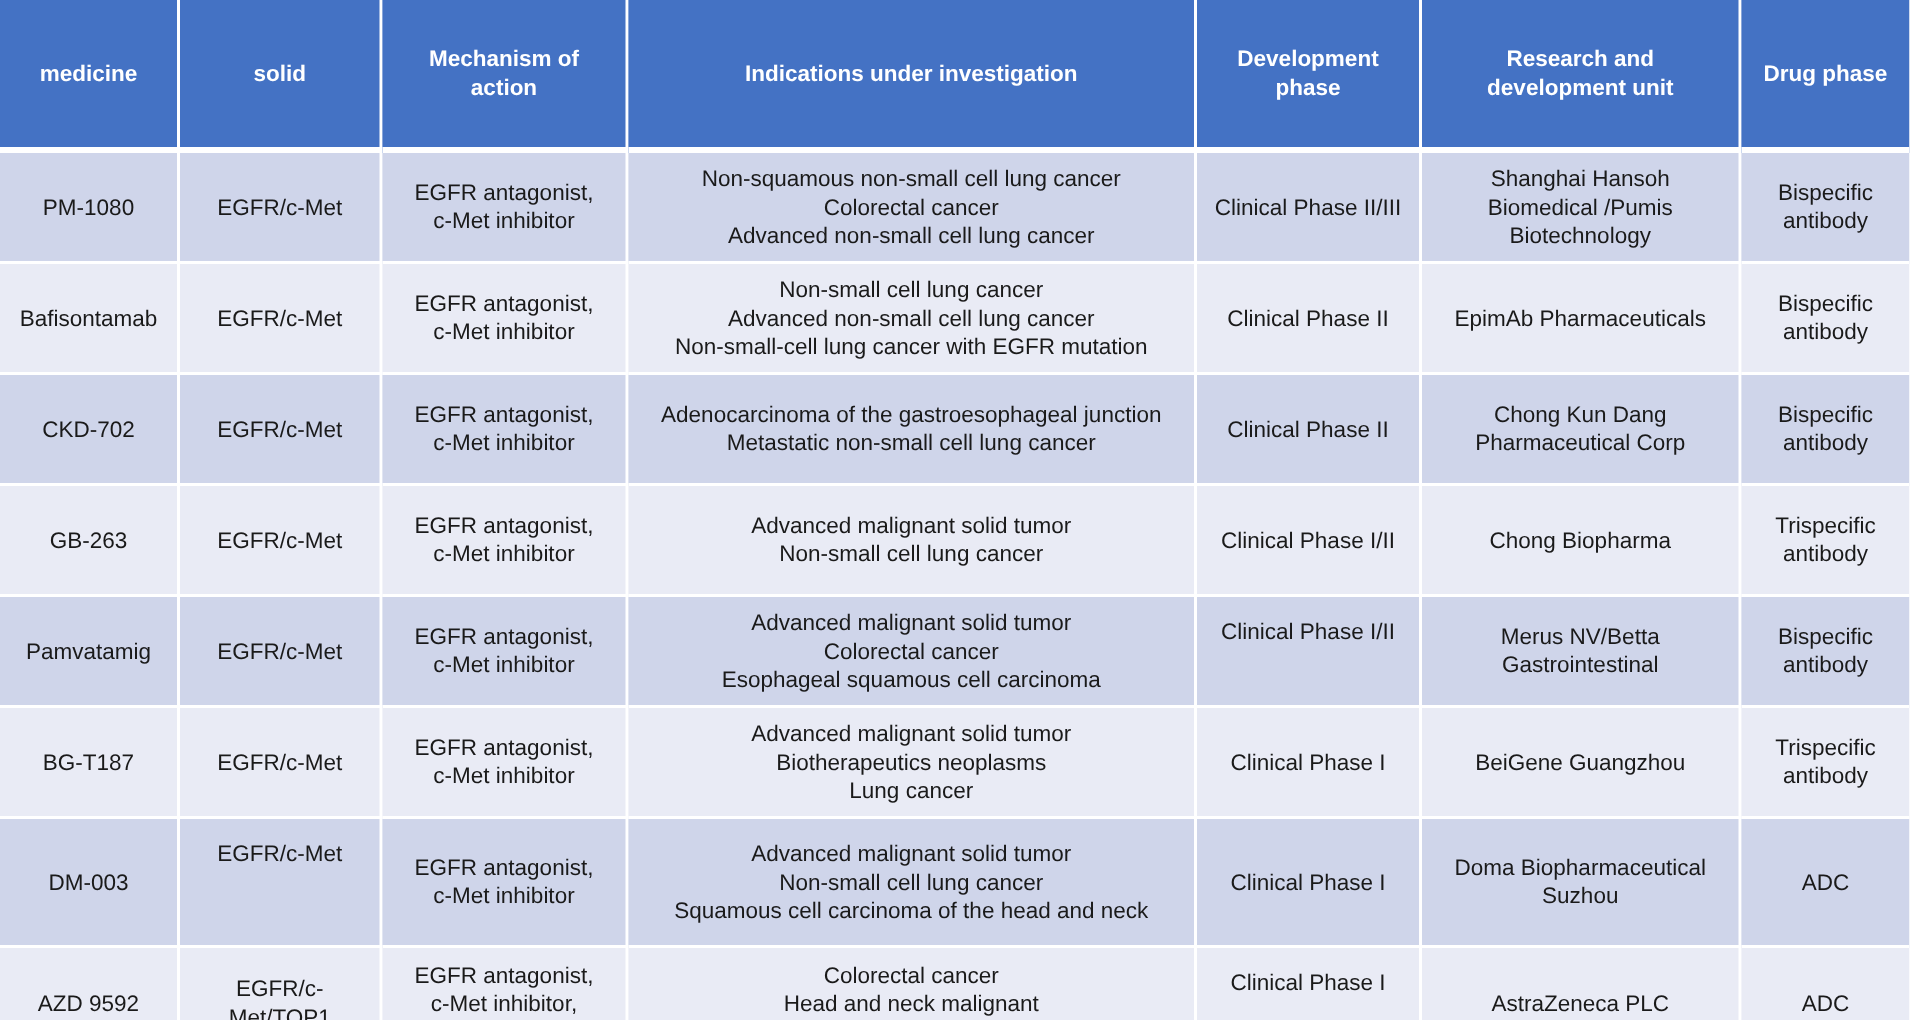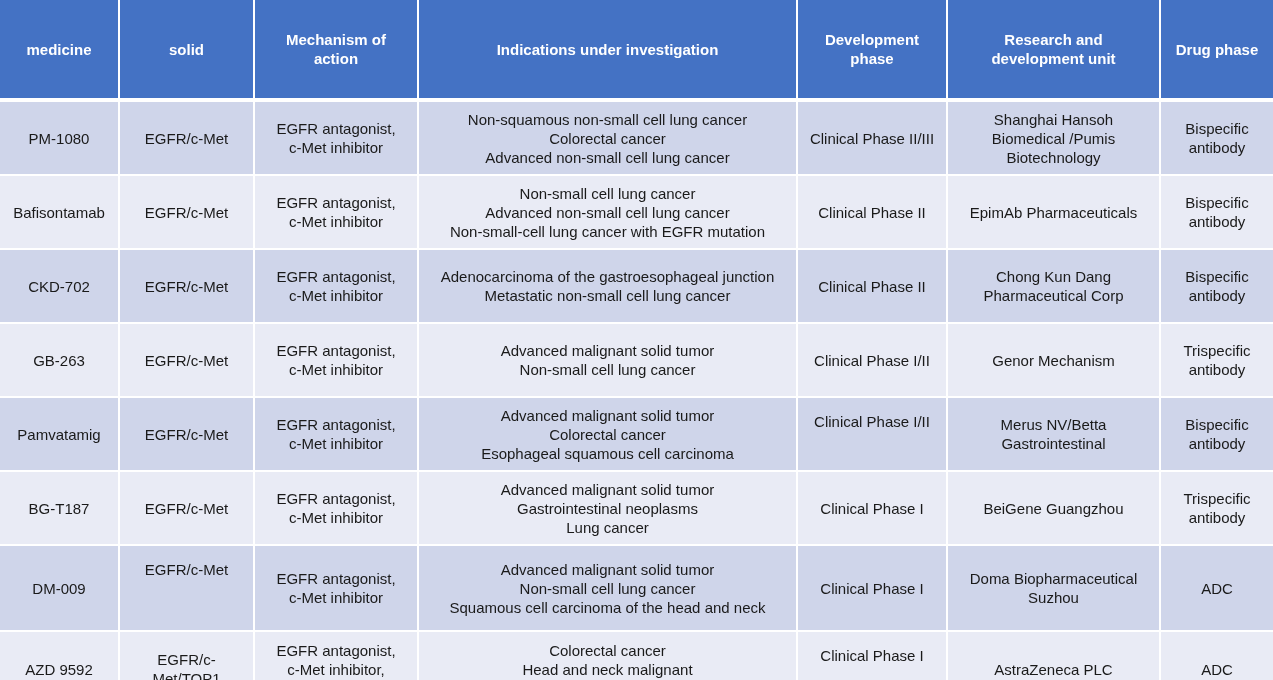--- a/index.html
+++ b/index.html
@@ -132,21 +132,21 @@
         <td class="lines">
           <span>EGFR antagonist,</span>
           <span>c-Met inhibitor</span>
         </td>
         <td class="lines">
           <span>Advanced malignant solid tumor</span>
           <span>Non-small cell lung cancer</span>
         </td>
         <td>Clinical Phase I/II</td>
         <td class="lines">
-          <span>Genor Mechanism</span>
+          <span>Chong Biopharma</span>
         </td>
         <td class="lines">
           <span>Trispecific</span>
           <span>antibody</span>
         </td>
       </tr>
       <tr class="odd">
         <td>Pamvatamig</td>
         <td>EGFR/c-Met</td>
         <td class="lines">
@@ -170,34 +170,34 @@
       </tr>
       <tr class="even">
         <td>BG-T187</td>
         <td>EGFR/c-Met</td>
         <td class="lines">
           <span>EGFR antagonist,</span>
           <span>c-Met inhibitor</span>
         </td>
         <td class="lines">
           <span>Advanced malignant solid tumor</span>
-          <span>Gastrointestinal neoplasms</span>
+          <span>Biotherapeutics neoplasms</span>
           <span>Lung cancer</span>
         </td>
         <td>Clinical Phase I</td>
         <td class="lines">
           <span>BeiGene Guangzhou</span>
         </td>
         <td class="lines">
           <span>Trispecific</span>
           <span>antibody</span>
         </td>
       </tr>
       <tr class="odd tall">
-        <td>DM-009</td>
+        <td>DM-003</td>
         <td class="top-align">EGFR/c-Met</td>
         <td class="lines">
           <span>EGFR antagonist,</span>
           <span>c-Met inhibitor</span>
         </td>
         <td class="lines">
           <span>Advanced malignant solid tumor</span>
           <span>Non-small cell lung cancer</span>
           <span>Squamous cell carcinoma of the head and neck</span>
         </td>

